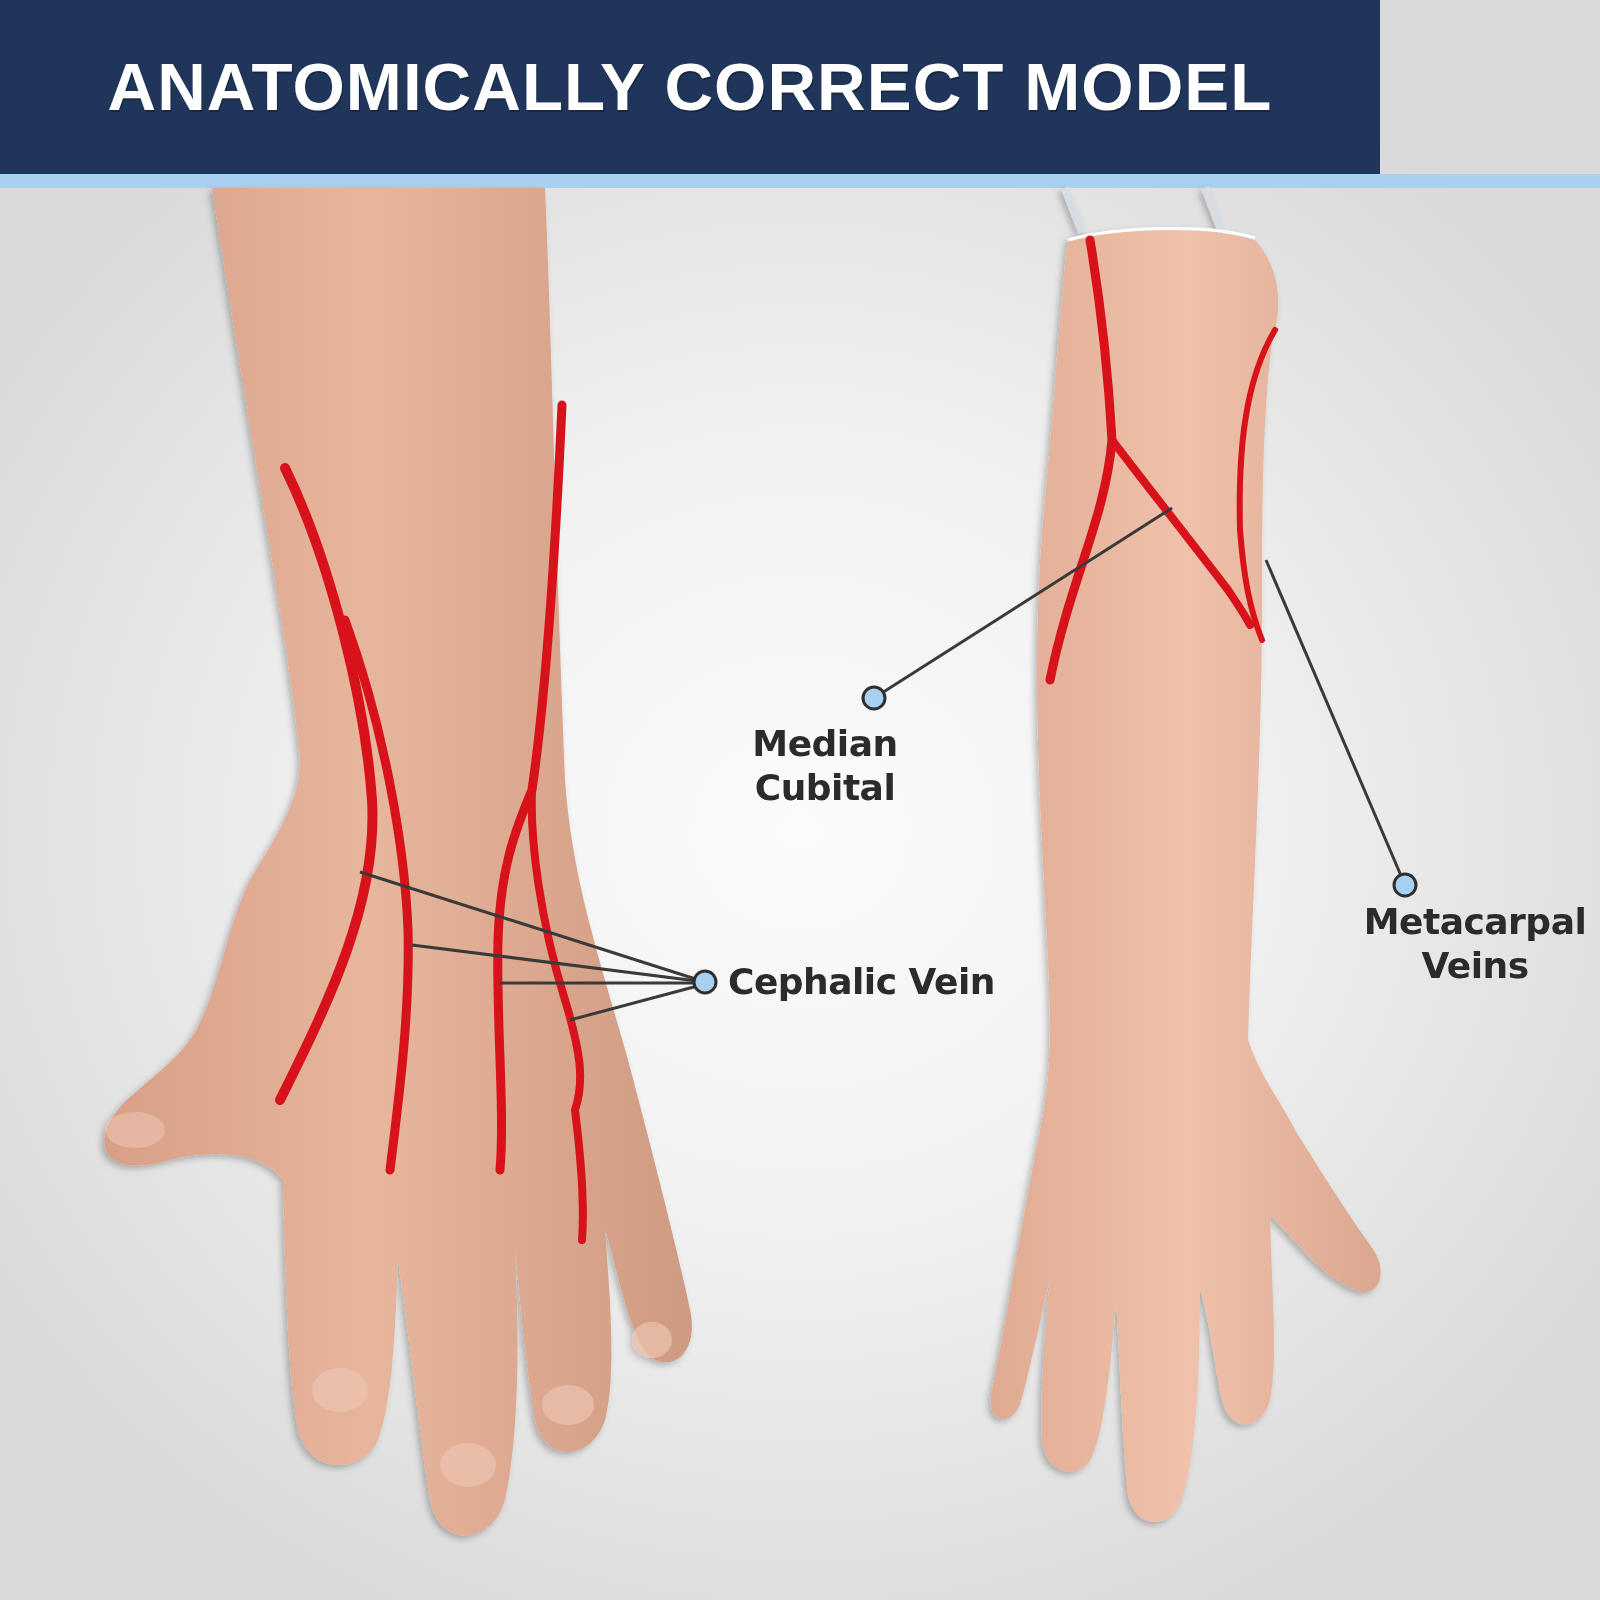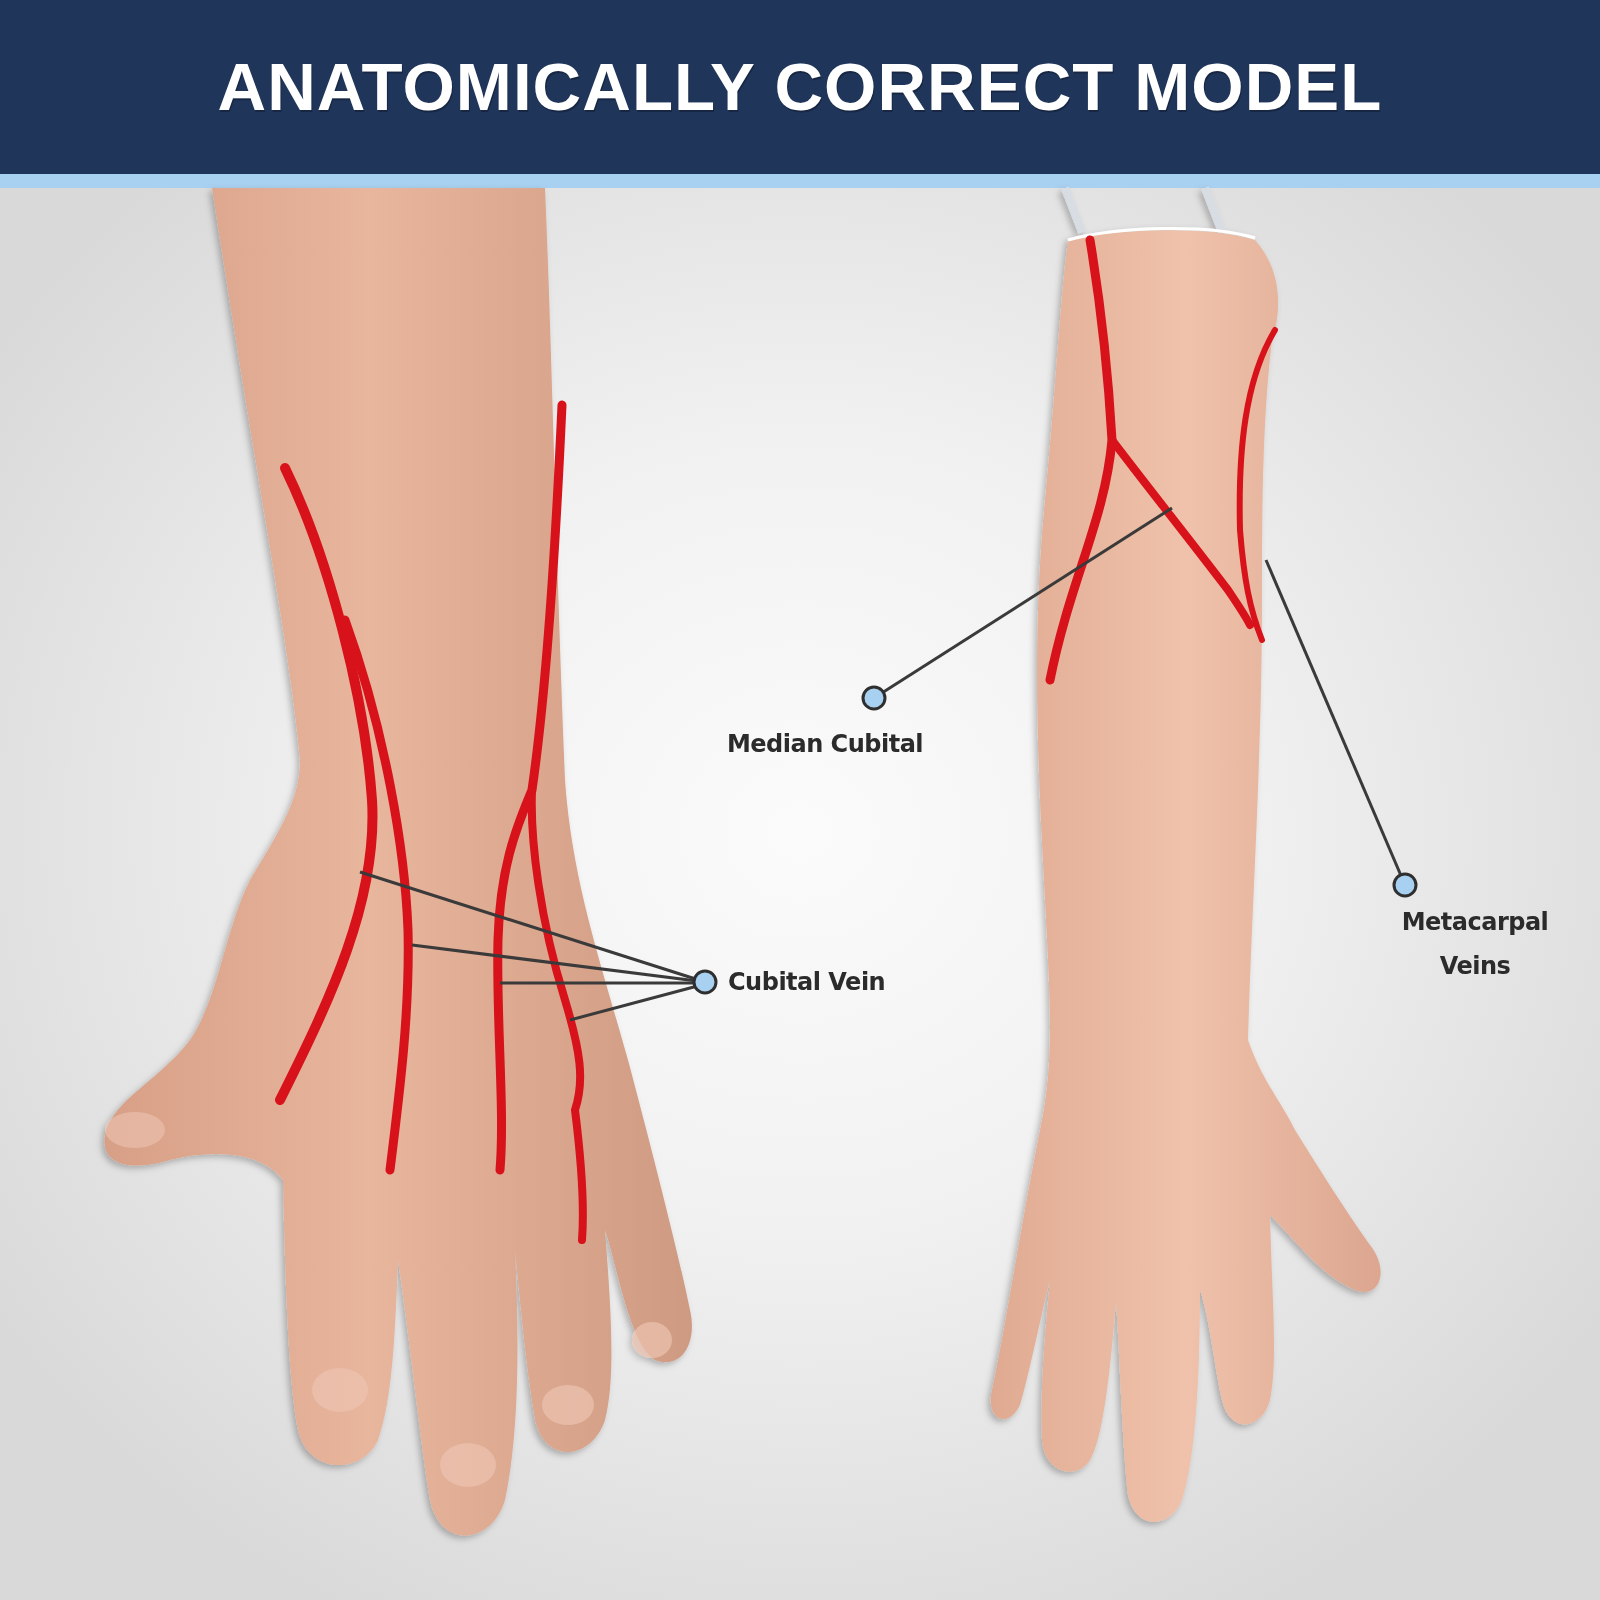--- a/index.html
+++ b/index.html
@@ -2,37 +2,37 @@
 <html><head>
 <meta charset="utf-8">
 <style>
   html, body { margin: 0; padding: 0; }
   body {
     width: 1600px; height: 1600px; overflow: hidden; position: relative;
     background: radial-gradient(ellipse 60% 55% at 50% 52%, #fbfbfb 0%, #f1f1f1 45%, #d9d9d9 100%);
     font-family: "DejaVu Sans", sans-serif;
   }
   .header {
-    position: absolute; left: 0; top: 0; width: 1600px; height: 174px;
+    position: absolute; left: 0; top: 0; width: 1380px; height: 174px;
     background: #1f355a;
     display: flex; align-items: center; justify-content: center;
   }
   .header-title {
     color: #ffffff; font-family: "Liberation Sans", sans-serif; font-weight: bold;
     font-size: 66px; letter-spacing: 1px; transform: scaleX(1.02);
     text-shadow: 1px 2px 0 rgba(0,0,0,0.25);
   }
   .header-stripe {
     position: absolute; left: 0; top: 174px; width: 1600px; height: 14px;
     background: #a8d0f0;
   }
   svg.scene { position: absolute; left: 0; top: 0; }
   .label {
     position: absolute; color: #2b2b2b; font-family: "DejaVu Sans", sans-serif;
-    font-weight: bold; font-size: 24px; line-height: 44px; text-align: center;
+    font-weight: bold; font-size: 36px; line-height: 44px; text-align: center;
     letter-spacing: -0.5px;
   }
 </style>
 </head>
 <body>
 
 <div class="header">
   <div class="header-title">ANATOMICALLY CORRECT MODEL</div>
 </div>
 <div class="header-stripe"></div>
@@ -142,18 +142,18 @@
     <circle cx="874" cy="698" r="11"></circle>
     <circle cx="705" cy="982" r="11"></circle>
     <circle cx="1405" cy="885" r="11"></circle>
   </g>
 </svg>
 
 <div class="label" style="left:680px; top:722px; width:290px;">
   <div>Median Cubital</div>
 </div>
 <div class="label" style="left:728px; top:960px; width:270px; text-align:left;">
-  <div>Cubital Vein</div>
+  <div>Cephalic Vein</div>
 </div>
 <div class="label" style="left:1360px; top:900px; width:230px;">
   <div>Metacarpal</div>
   <div>Veins</div>
 </div>
 
 </body></html>

